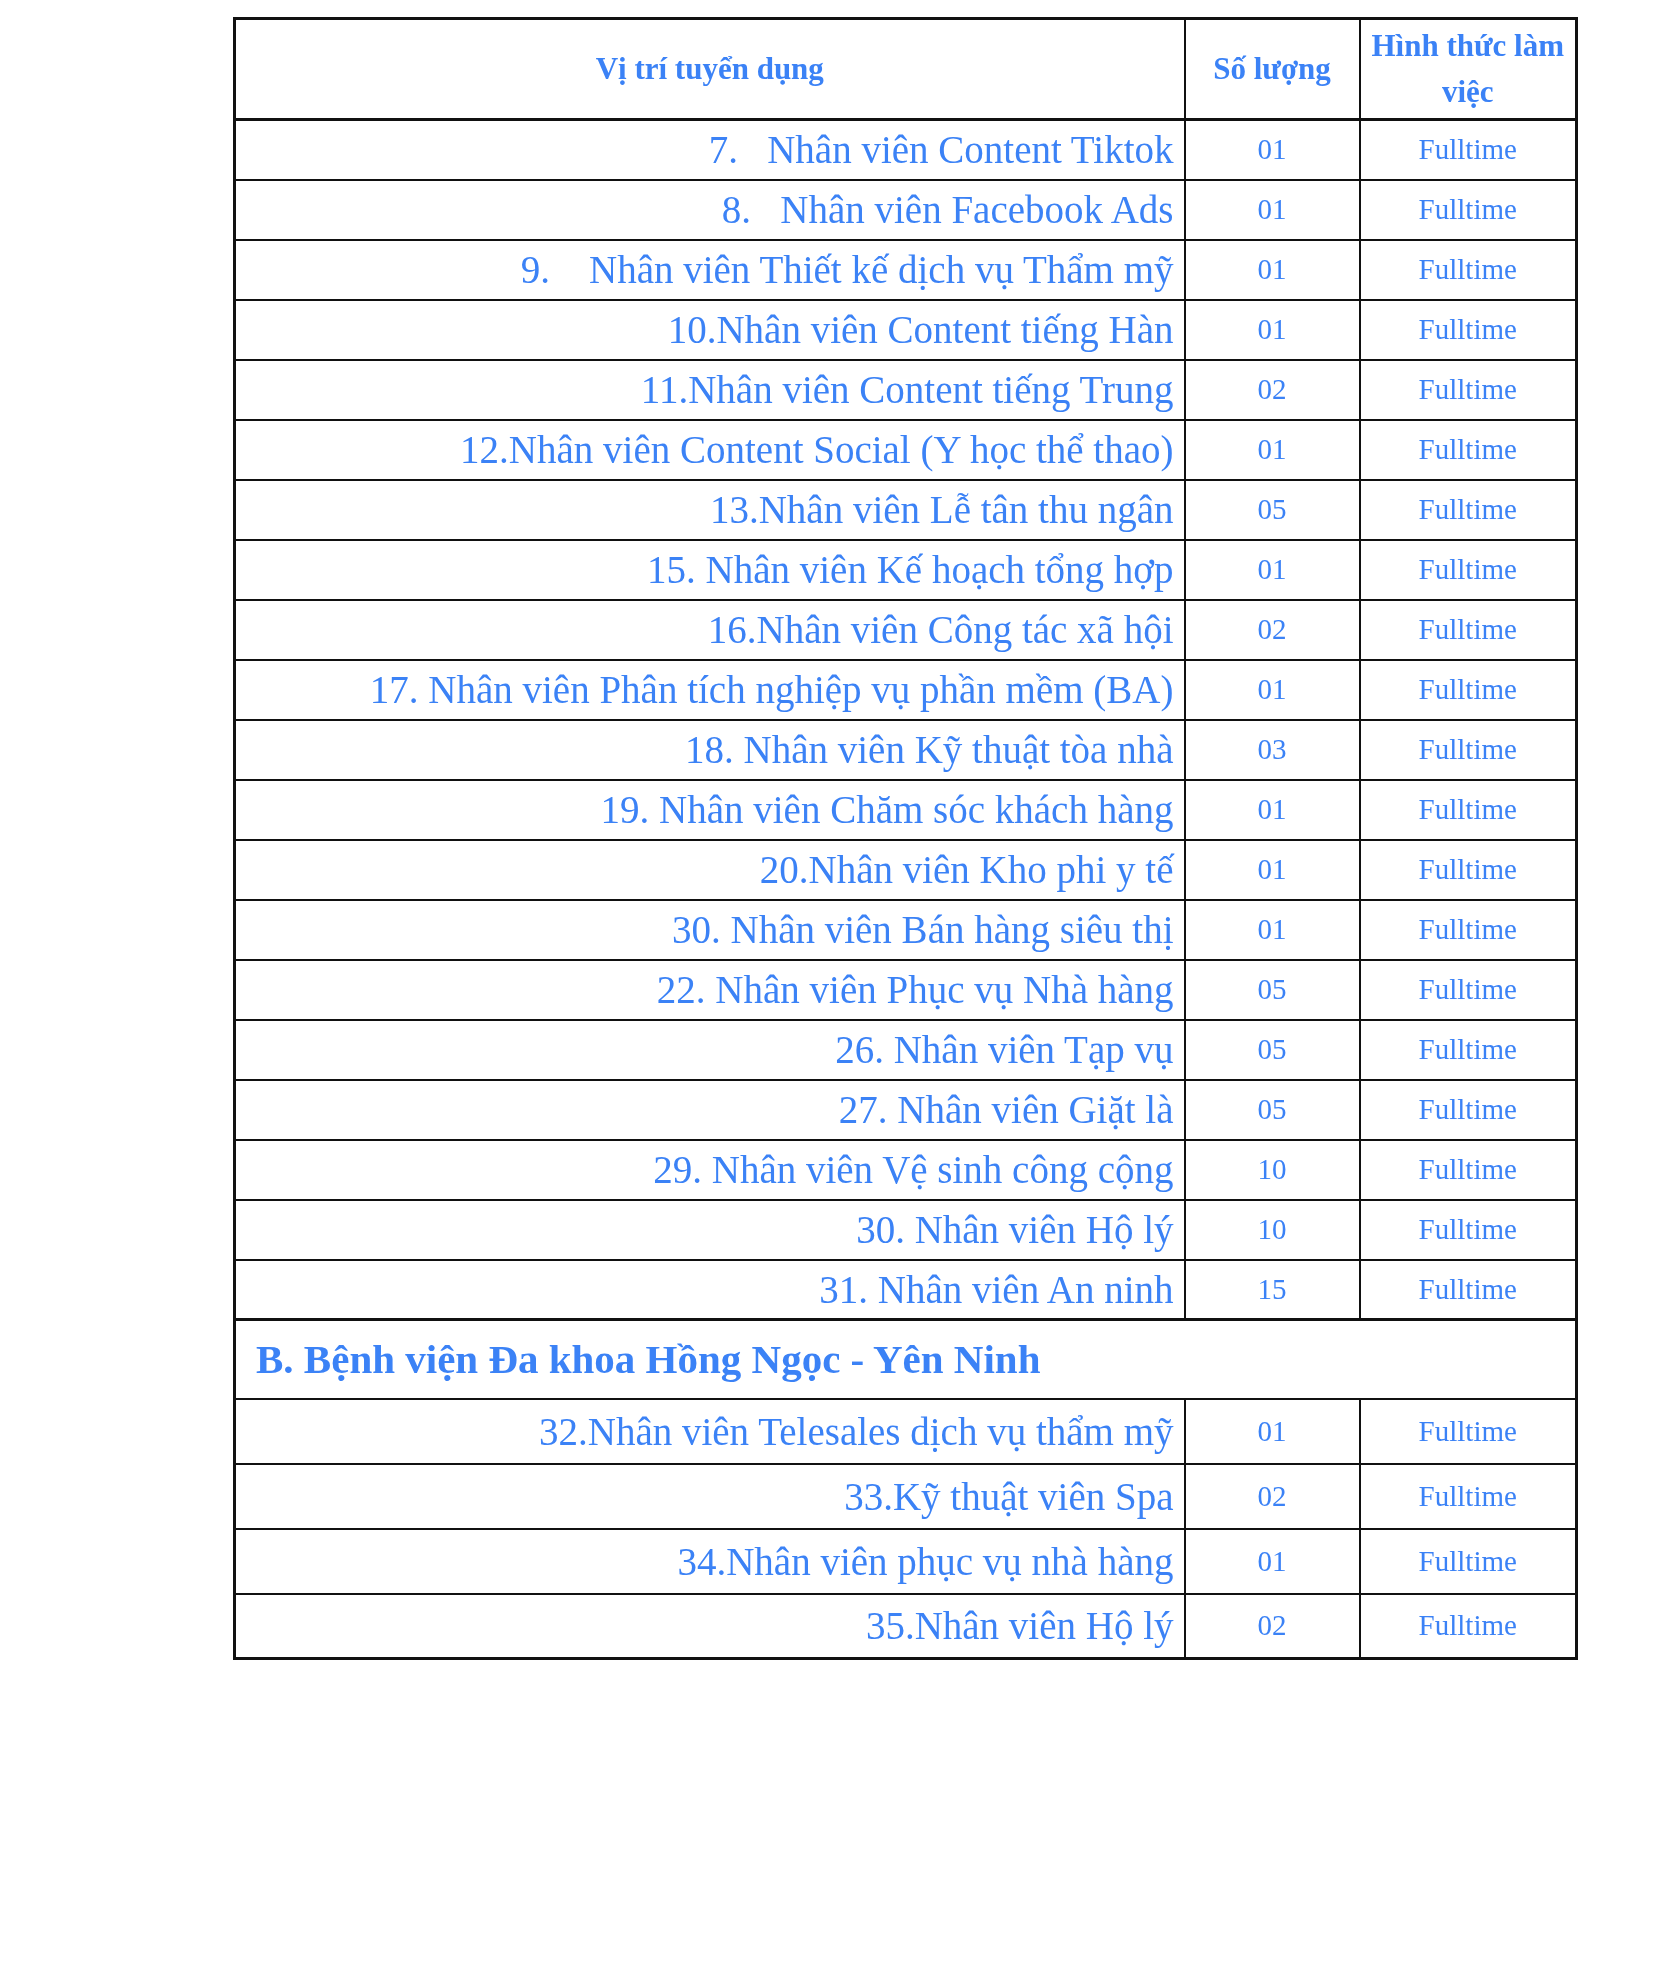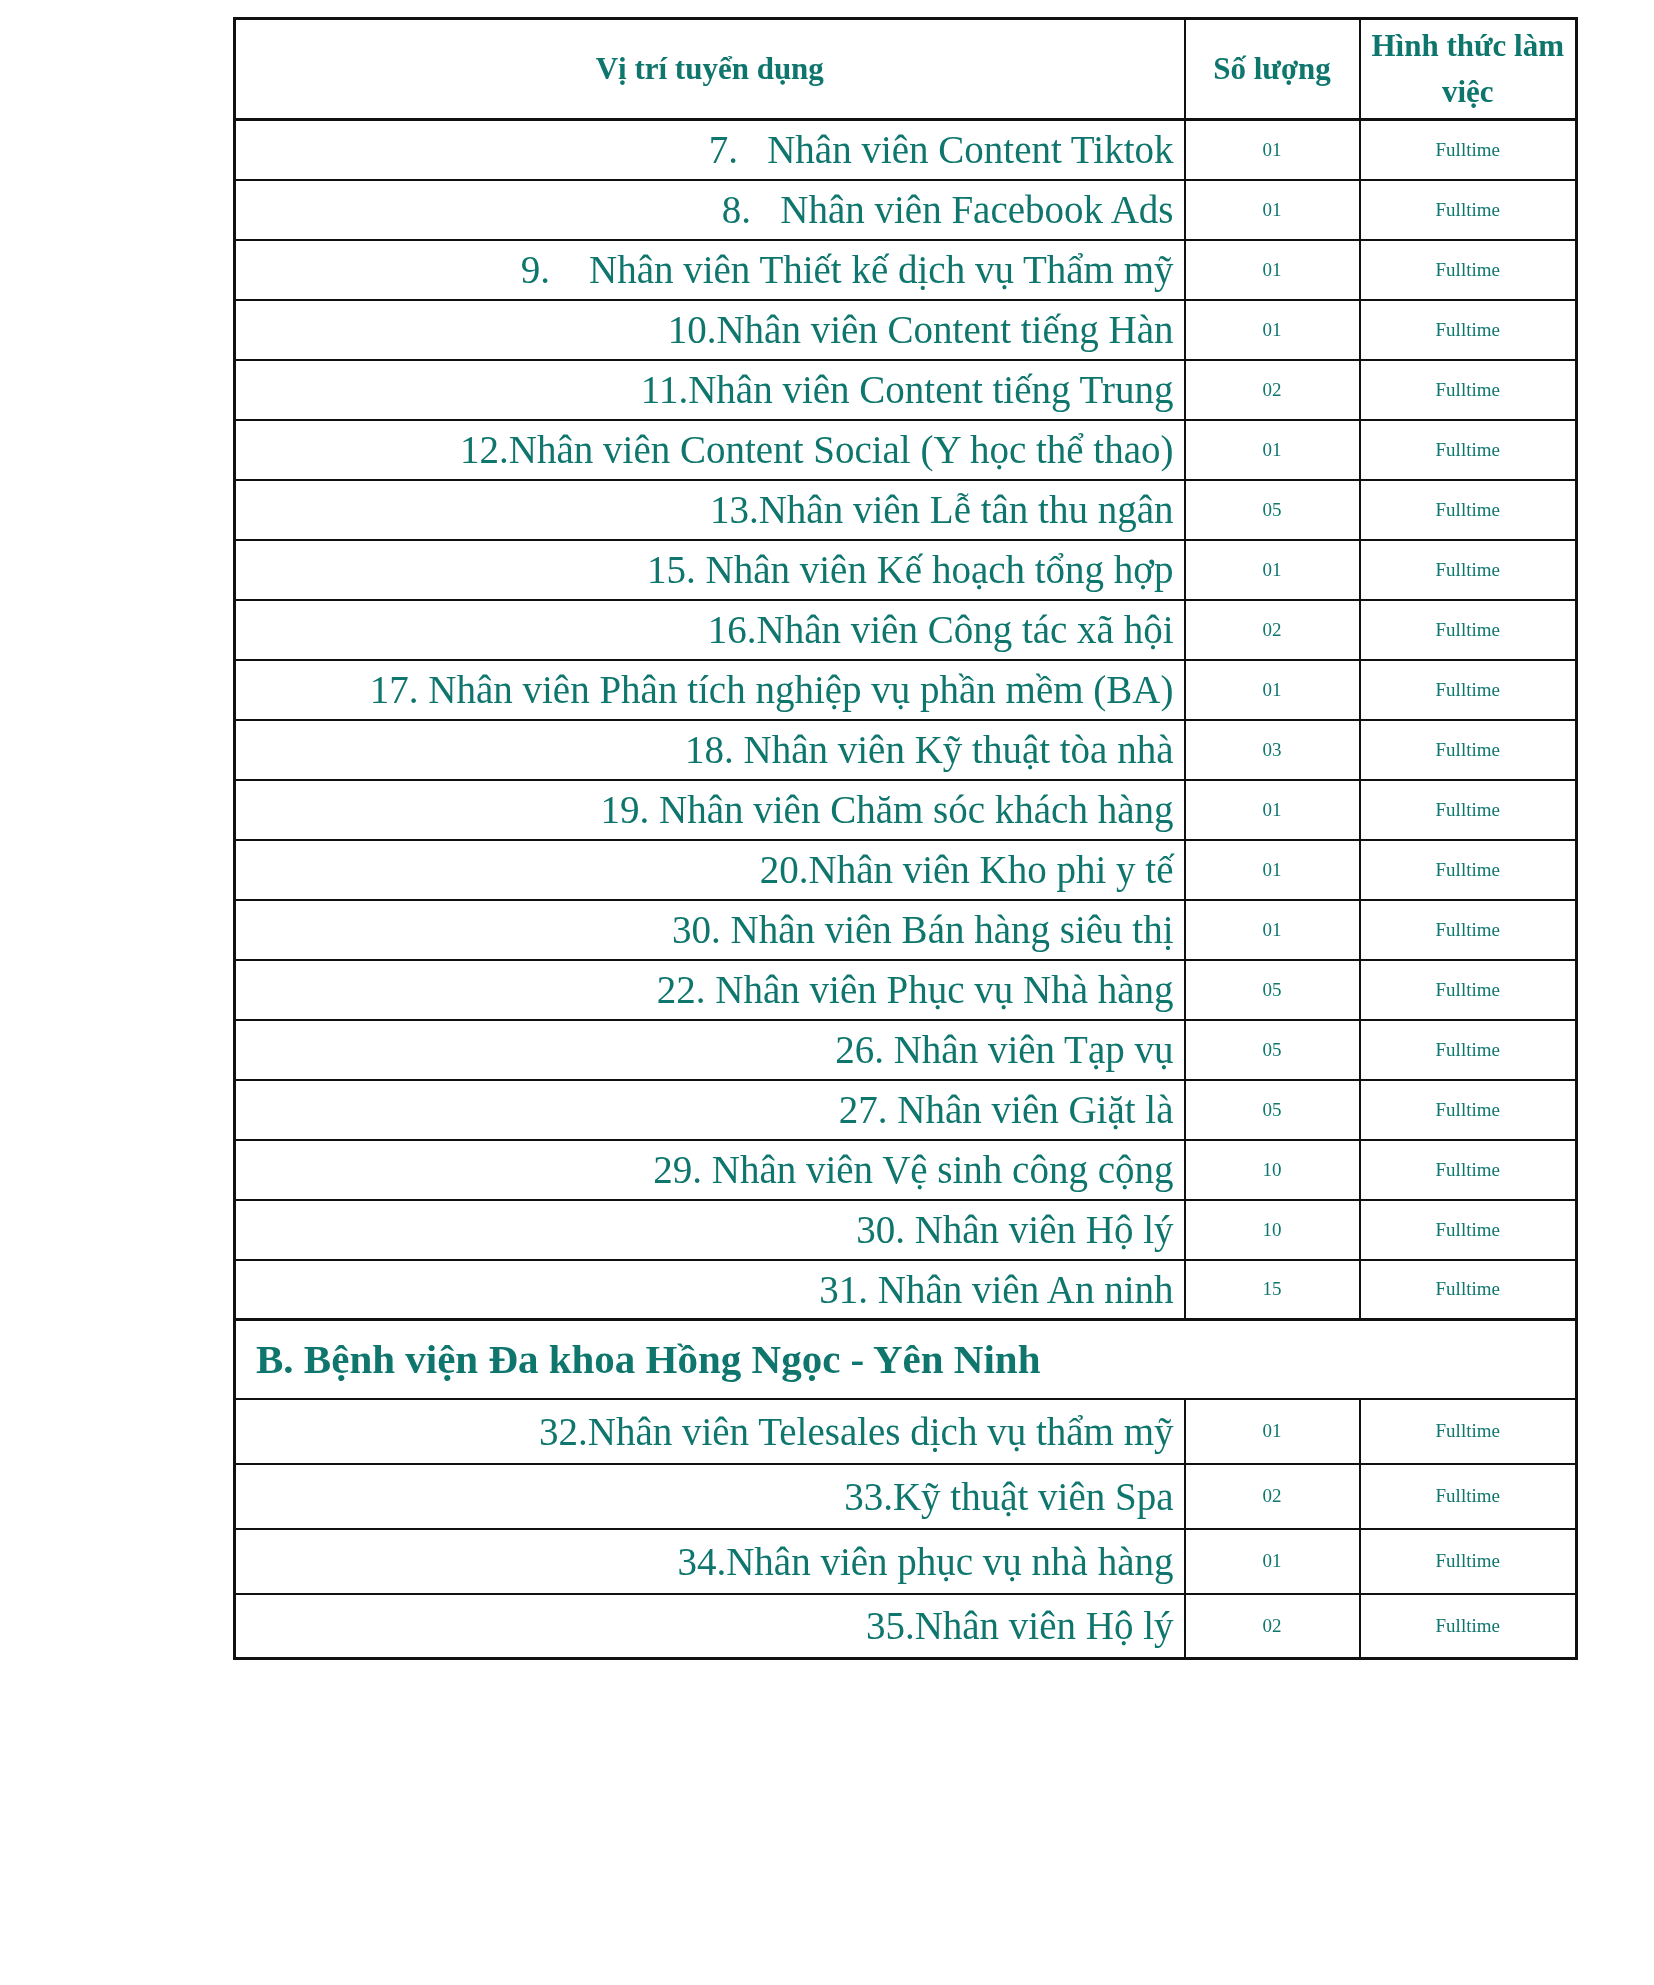--- a/index.html
+++ b/index.html
@@ -5,21 +5,21 @@
   html, body {
     margin: 0;
     padding: 0;
     background: #ffffff;
   }
   .page {
     position: relative;
     width: 1358px;
     height: 1985px;
     background: #ffffff;
-    color: #0f766e;
+    color: #3b82f6;
     font-family: "Liberation Serif", "DejaVu Serif", serif;
   }
   table.recruit {
     position: absolute;
     left: 233px;
     top: 17px;
     width: 1342px;
     border-collapse: collapse;
     table-layout: fixed;
   }
@@ -50,21 +50,21 @@
   td.pos-cell {
     text-align: right;
     vertical-align: middle;
     padding: 0 10px 0 20px;
     font-size: 39px;
     white-space: pre-wrap;
   }
   td.qty-cell, td.wt-cell {
     text-align: center;
     vertical-align: middle;
-    font-size: 19px;
+    font-size: 29px;
     padding: 0;
   }
   tr.section-row {
     height: 79px;
   }
   tr.section-row td {
     border-top: 3px solid #111111;
     font-weight: bold;
     font-size: 41px;
     text-align: left;

